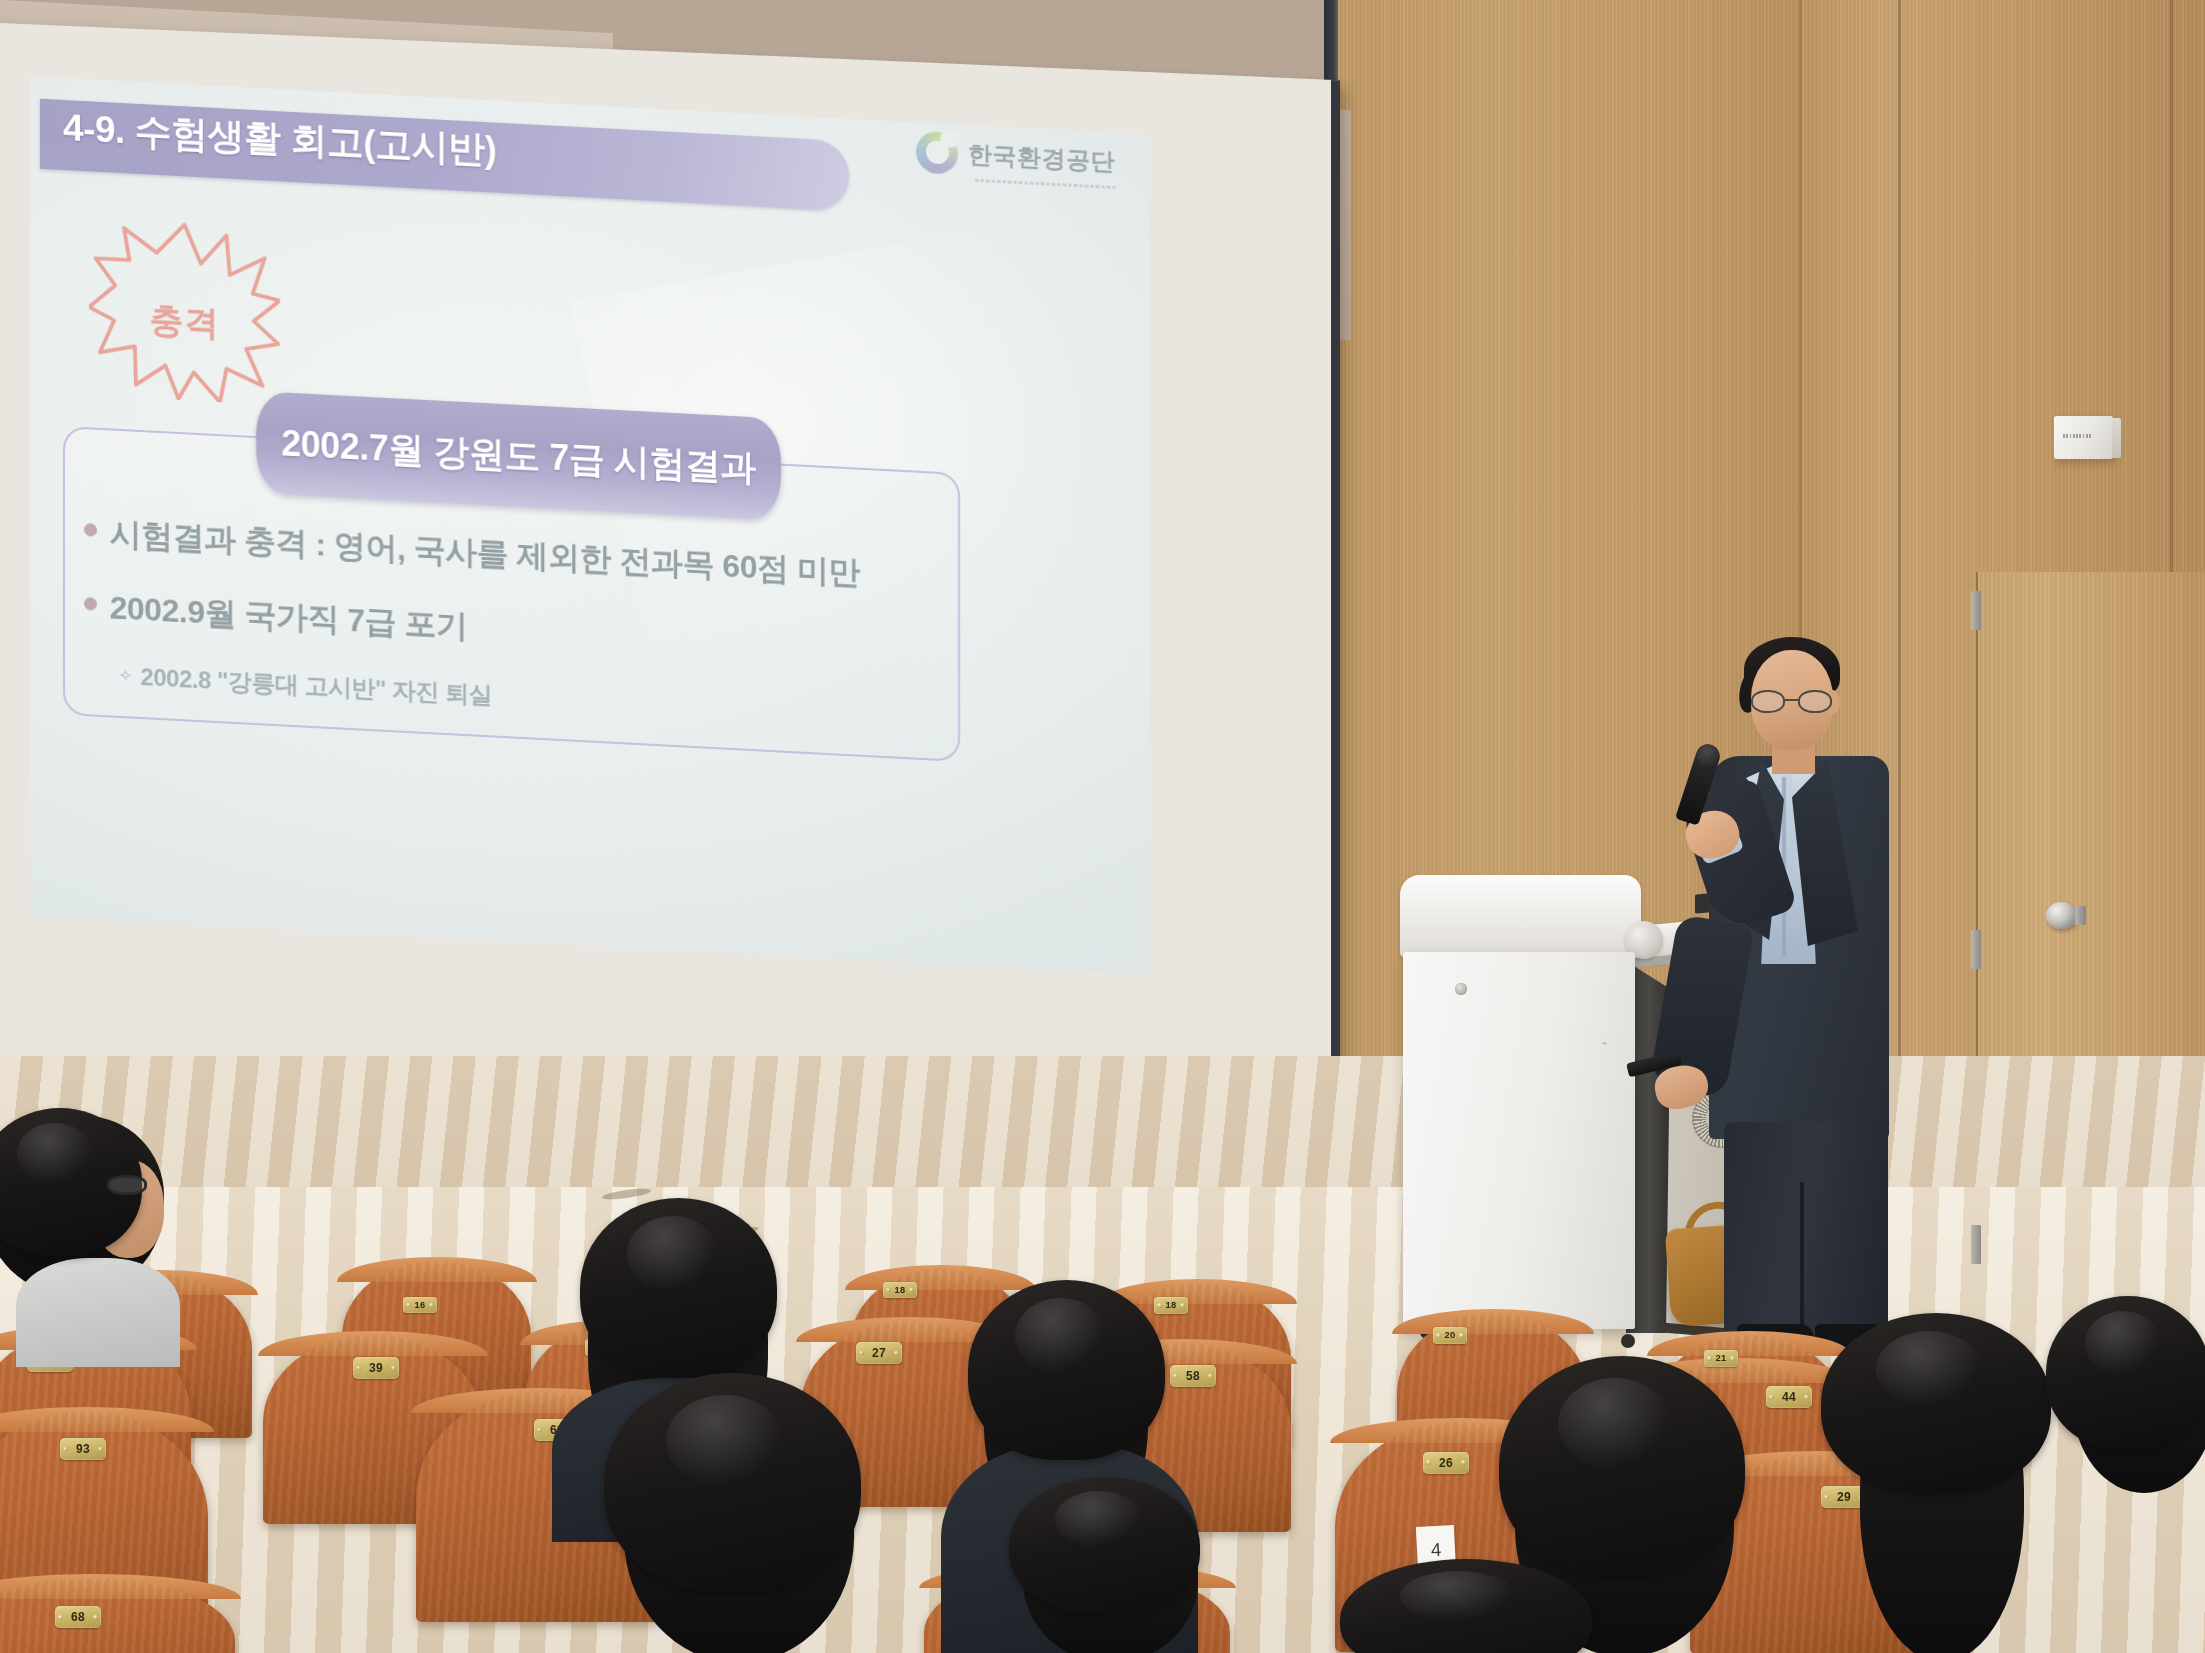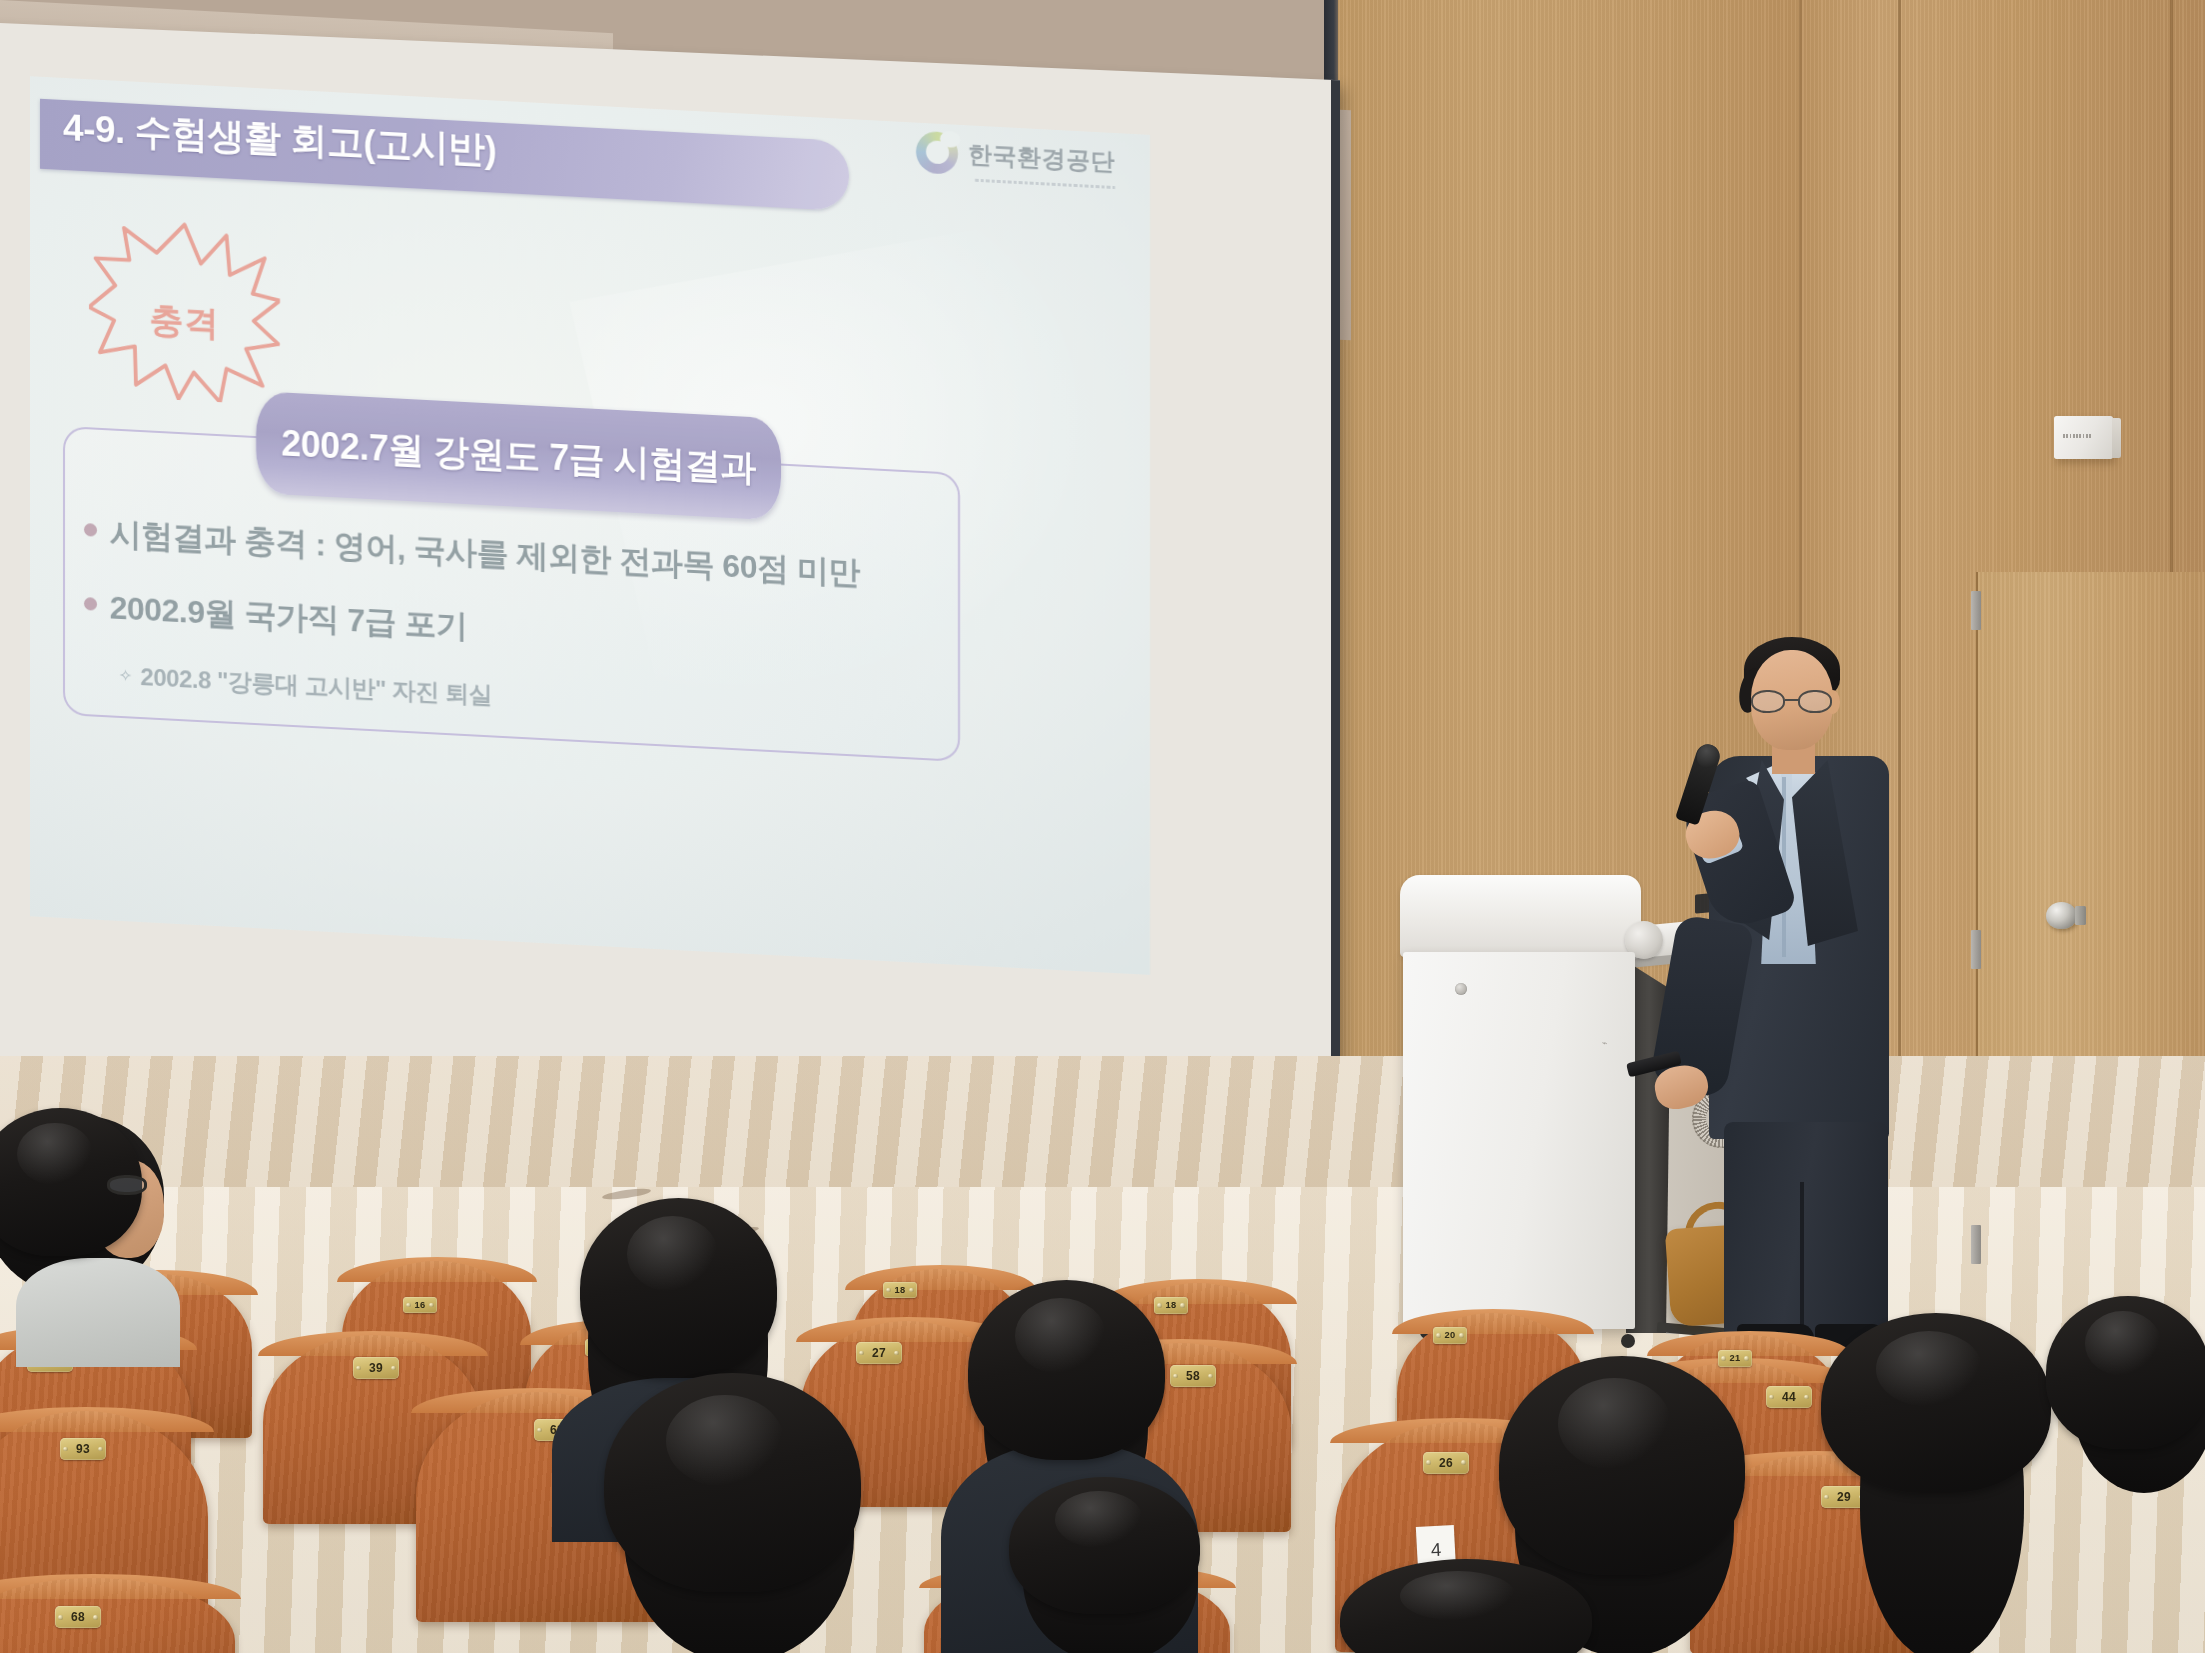--- a/index.html
+++ b/index.html
@@ -644,21 +644,21 @@
         <div class="seat" style="left: 850px; top: 1269px; width: 180px; height: 164px;">
           <div class="plate plate-sm" style="left: 33px; top: 13px;">18</div>
         </div>
         <div class="seat" style="left: 1105px; top: 1283px; width: 186px; height: 164px;">
           <div class="plate plate-sm" style="left: 49px; top: 14.2px;">18</div>
         </div>
         <div class="seat" style="left: 1397px; top: 1313px; width: 191px; height: 175px;">
           <div class="plate plate-sm" style="left: 36px; top: 14.2px;">20</div>
         </div>
         <div class="seat" style="left: 1652px; top: 1335px; width: 194px; height: 175px;">
-          <div class="plate plate-sm" style="left: 66px; top: 15.3px;">21</div>
+          <div class="plate plate-sm" style="left: 52px; top: 15.3px;">21</div>
         </div>
         <div class="seat" style="left: -22px; top: 1329px; width: 213px; height: 186px;">
           <div class="plate" style="left: 49px; top: 21px;">38</div>
         </div>
         <div class="seat" style="left: 263px; top: 1335px; width: 219px; height: 189px;">
           <div class="plate" style="left: 90px; top: 22px;">39</div>
         </div>
         <div class="seat" style="left: 801px; top: 1321px; width: 213px; height: 186px;">
           <div class="plate" style="left: 55px; top: 21px;">27</div>
         </div>

